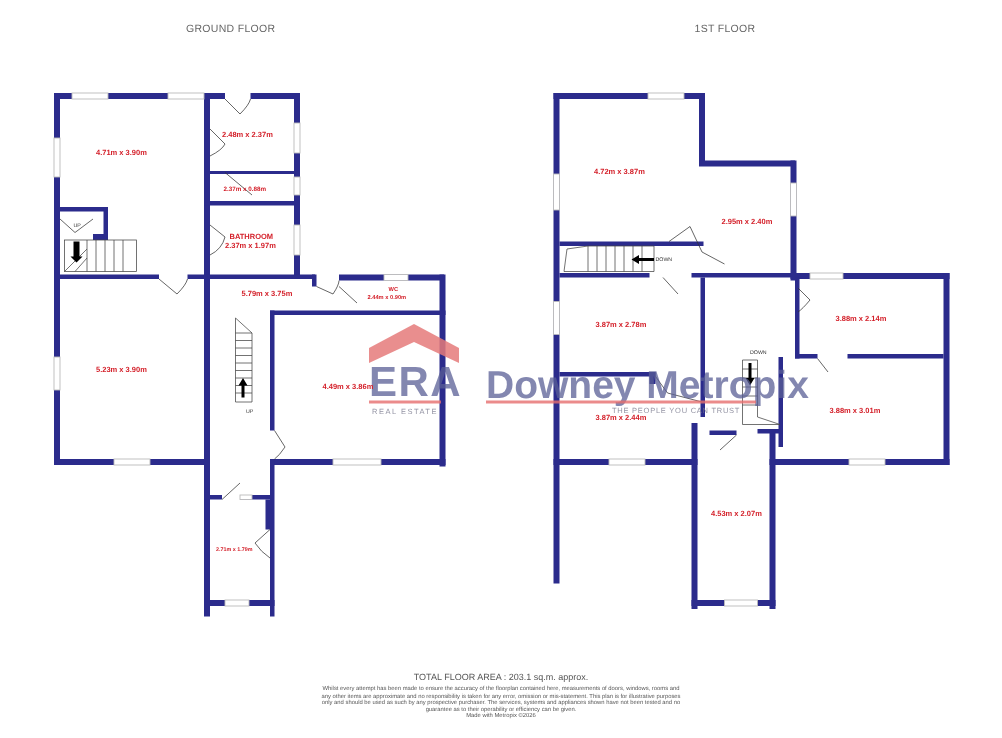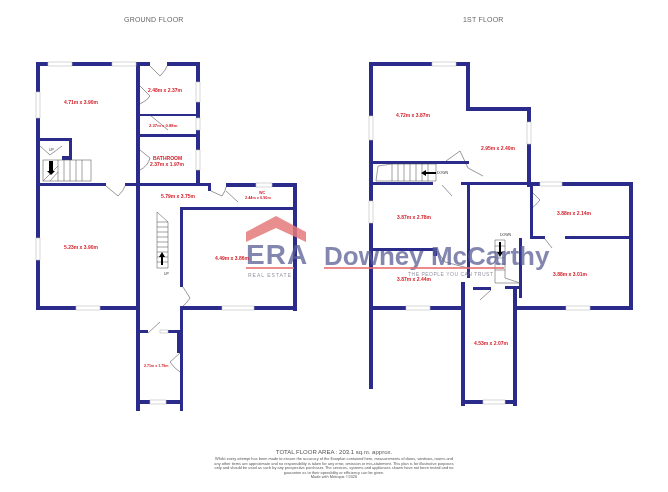--- a/index.html
+++ b/index.html
@@ -179,21 +179,21 @@
     <line x1="495" y1="270" x2="505" y2="270" stroke="#444" stroke-width="0.5"></line>
     <path d="M499 242 L499 252 L497 252 L500 257 L503 252 L501 252 L501 242 Z" fill="#000"></path>
   </g>
 </svg>
 
 <div class="logo">
   <svg width="60" height="30" style="position:absolute; left:6px; top:2px;">
     <path d="M0 18 L30 2 L60 18 L60 28 L30 14 L0 28 Z" fill="rgba(229,122,122,0.85)"></path>
   </svg>
   <div class="logo-era">ERA</div>
-  <div class="logo-name">Downey McCarthy</div>
+  <div class="logo-name">Downey Metropix</div>
   <div class="logo-rule" style="left:6px; width:48px;"></div>
   <div class="logo-rule" style="left:84px; width:180px;"></div>
   <div class="logo-realestate">REAL ESTATE</div>
   <div class="logo-tagline">THE PEOPLE YOU CAN TRUST</div>
 </div>
 
 <div class="room-label" style="left:64px; top:99px;">4.71m  x 3.90m</div>
 <div class="room-label" style="left:148px; top:87px;">2.48m  x 2.37m</div>
 <div class="room-label" style="left:149px; top:123px; font-size:4.2px;">2.37m  x 0.88m</div>
 <div class="room-label" style="left:153px; top:155px;">BATHROOM</div>

